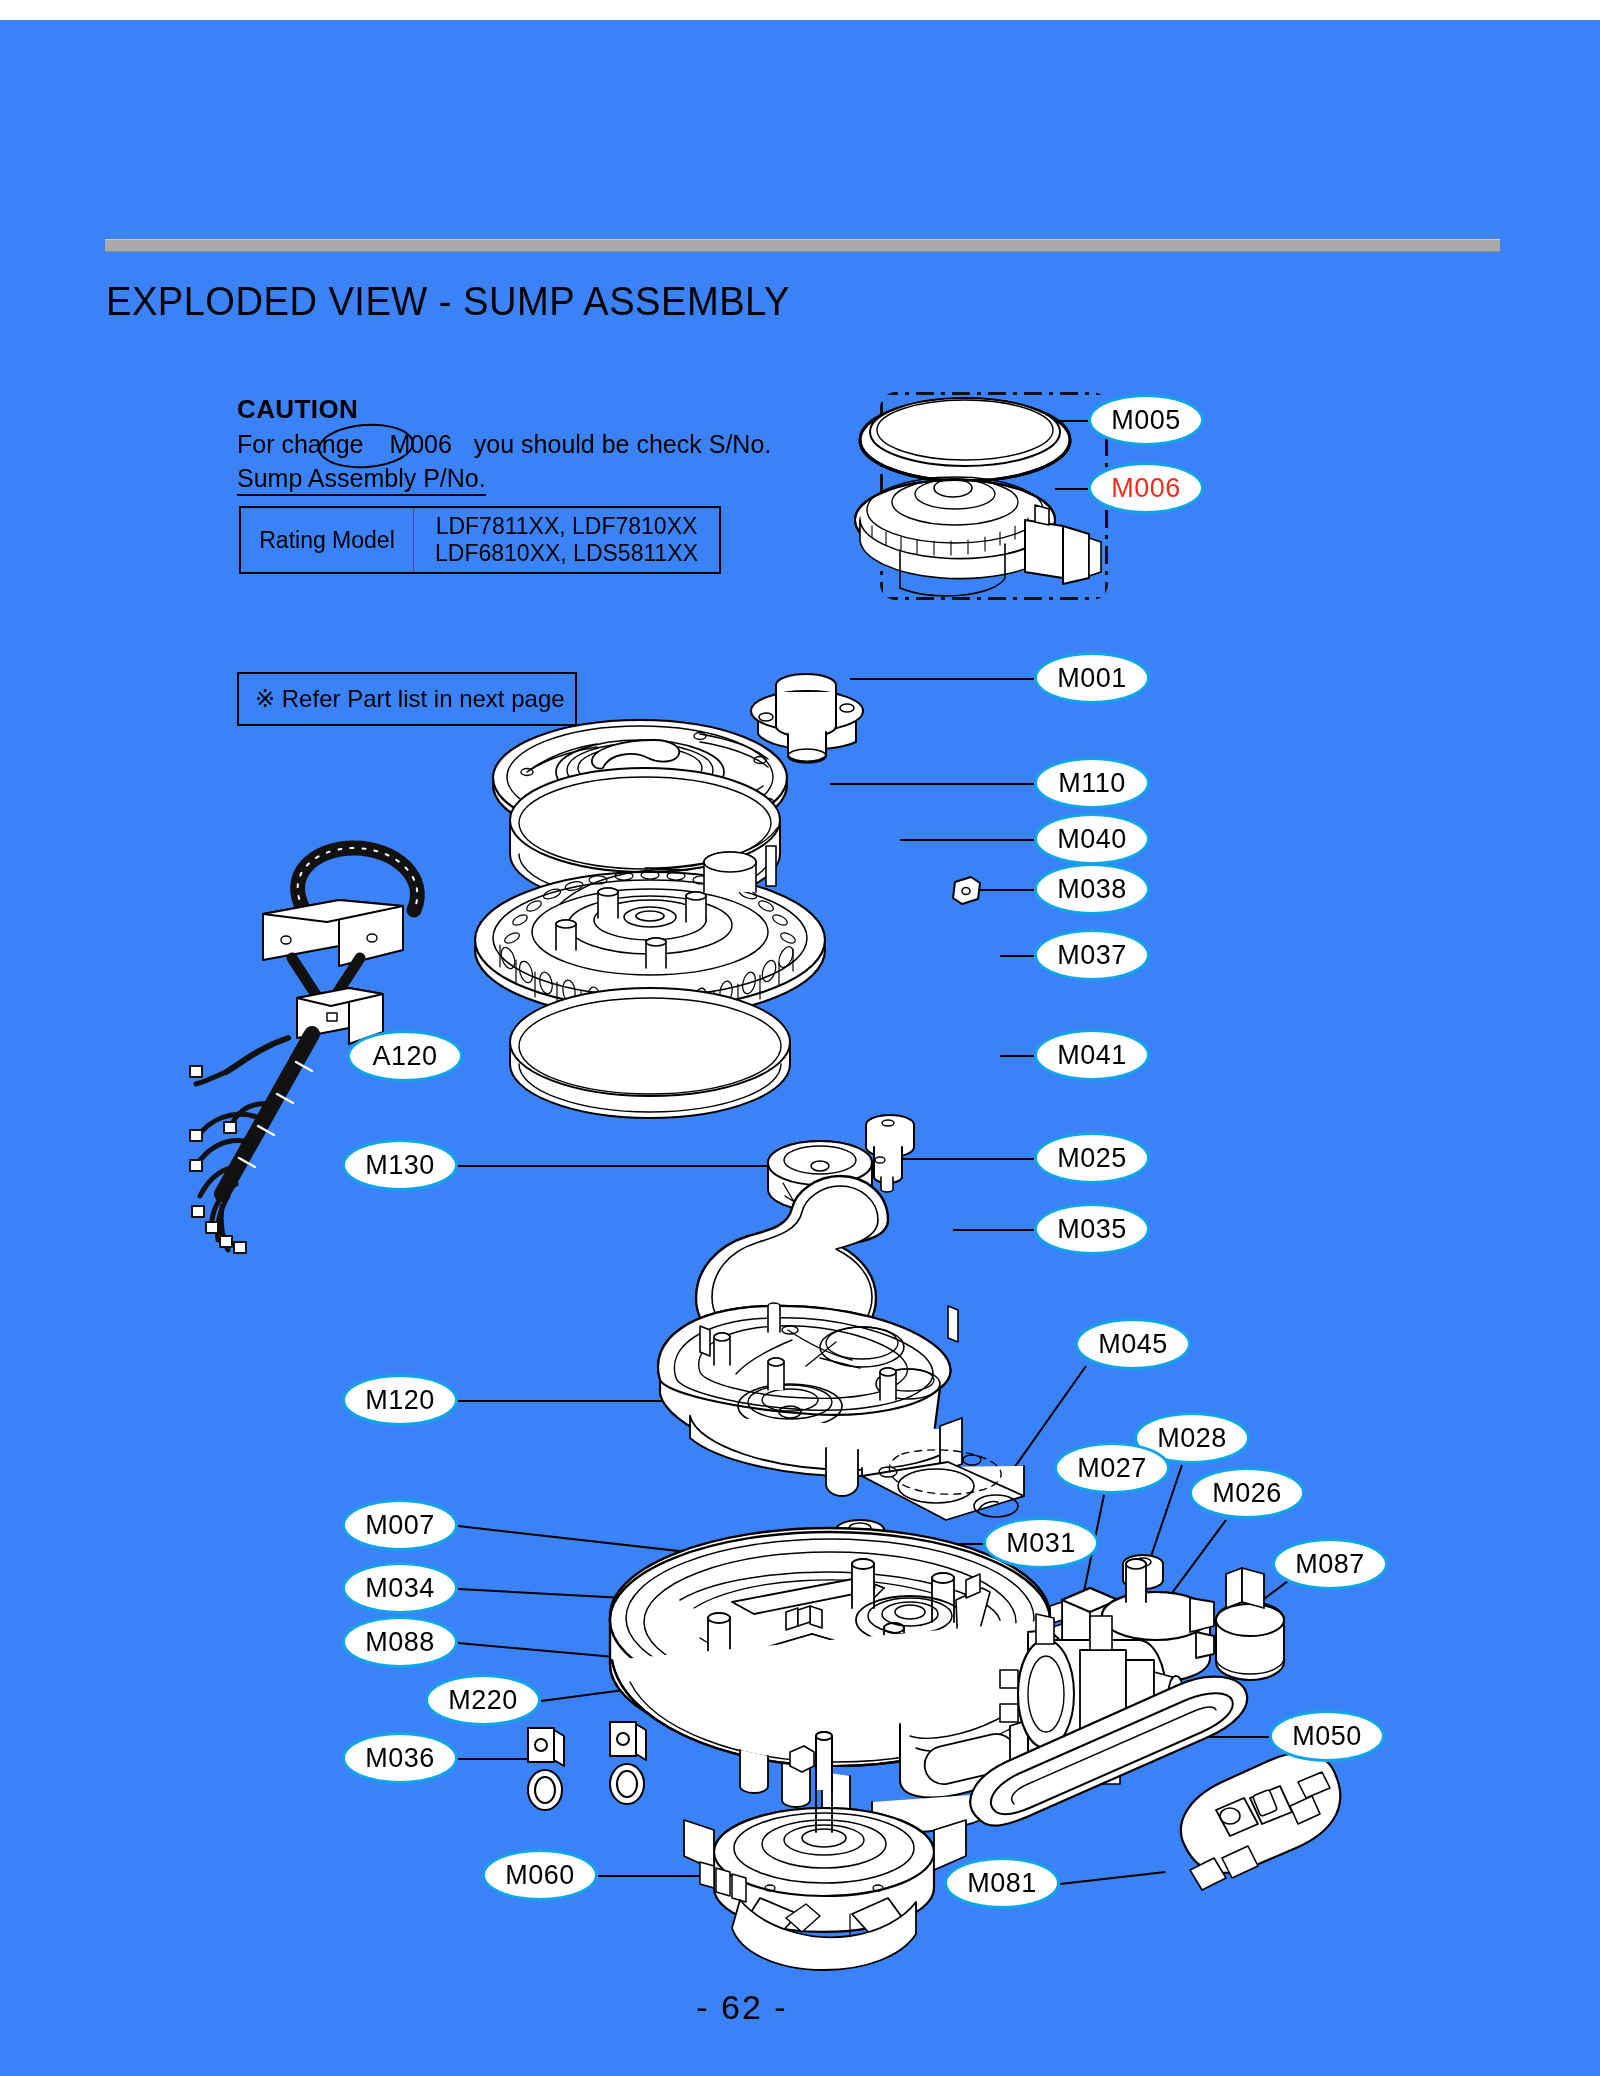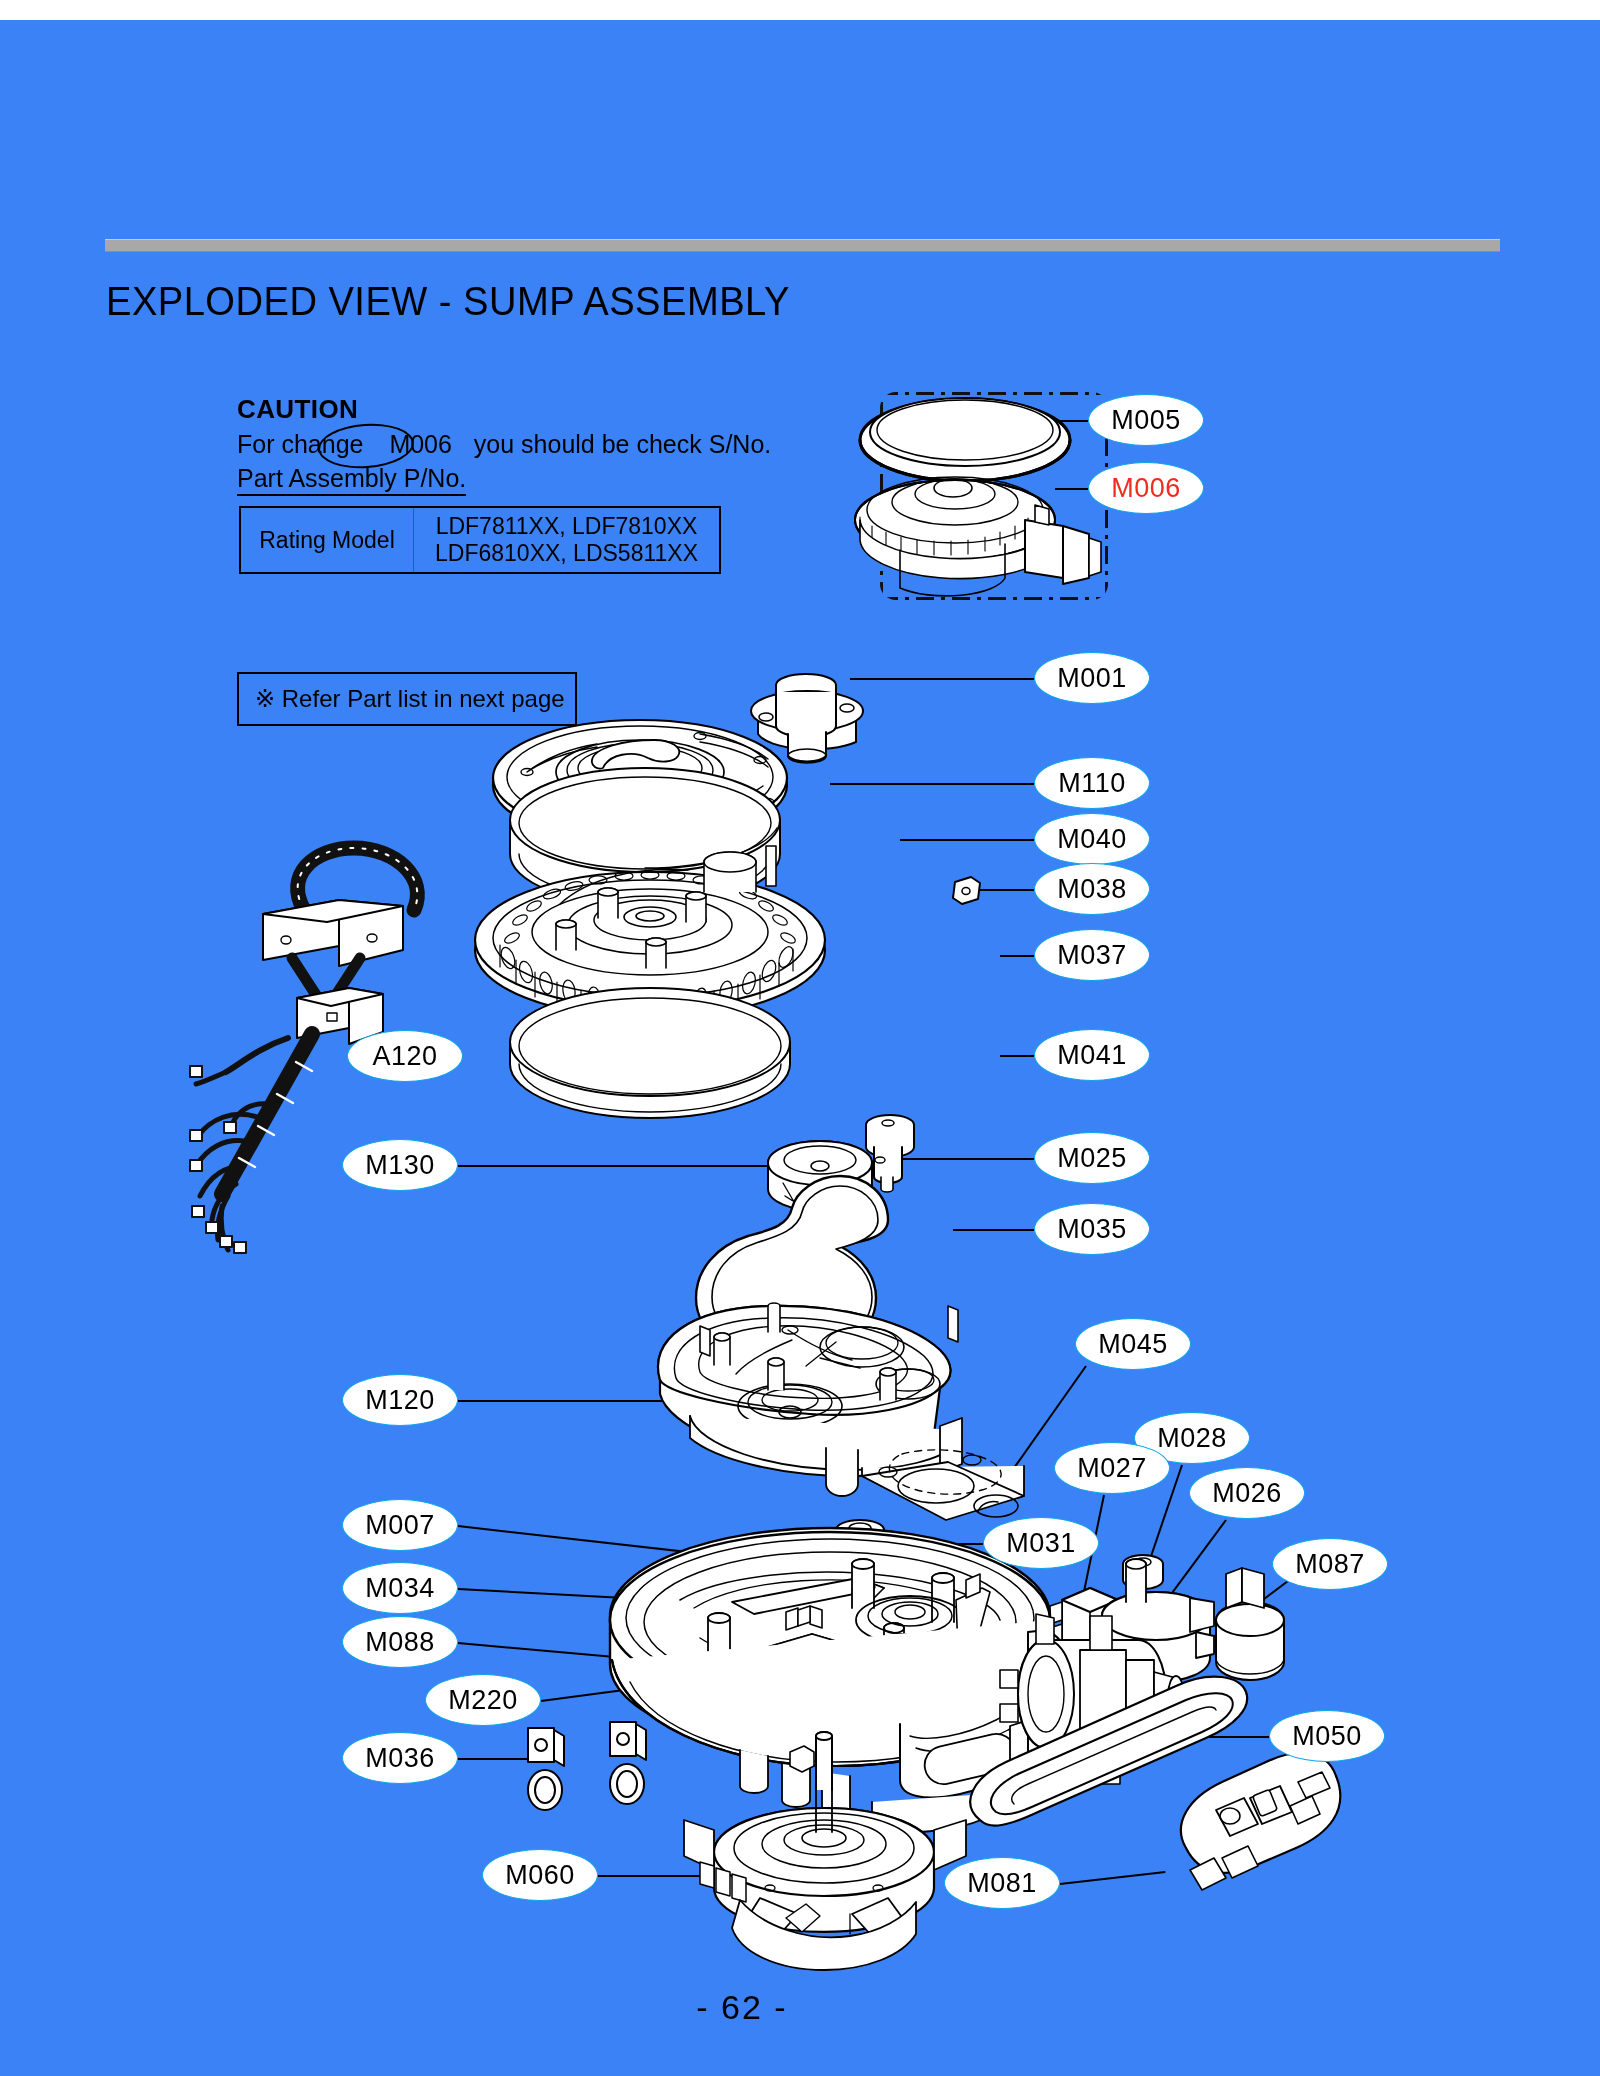--- a/index.html
+++ b/index.html
@@ -39,21 +39,21 @@
            background-image:
              repeating-linear-gradient(90deg,#111 0 18px,transparent 18px 25px,#111 25px 29px,transparent 29px 36px),
              repeating-linear-gradient(90deg,#111 0 18px,transparent 18px 25px,#111 25px 29px,transparent 29px 36px),
              repeating-linear-gradient(0deg,#111 0 18px,transparent 18px 25px,#111 25px 29px,transparent 29px 36px),
              repeating-linear-gradient(0deg,#111 0 18px,transparent 18px 25px,#111 25px 29px,transparent 29px 36px);
            background-size:100% 3px,100% 3px,3px 100%,3px 100%;
            background-position:0 0,0 100%,0 0,100% 0;
            background-repeat:no-repeat;border:none;}
 
   
-  .cal{position:absolute;border:1px solid #0ea5e9;border-radius:50%;
+  .cal{position:absolute;border:3px solid #0ea5e9;border-radius:50%;
        background:#fff;display:flex;align-items:center;justify-content:center;
        font-size:27px;letter-spacing:.5px;box-sizing:border-box;z-index:30;}
   .cal.w{width:116px;height:52px;}
   .cal.red{color:#ee2d20;}
 
   
   .lead{position:absolute;background:#000;height:2px;z-index:5;transform-origin:left center;}
 
   
   #art{position:absolute;left:0;top:0;width:1600px;height:2076px;z-index:10;pointer-events:none;}
@@ -70,21 +70,21 @@
 
   <div class="caution-head">CAUTION</div>
   <div class="caution-l1">
     <span>For change</span>
     <span style="display:inline-block;width:12px"></span>
     <span>M006</span>
     <span style="display:inline-block;width:8px"></span>
     <span>you should be check S/No.</span>
   </div>
   <div class="m006-ring"></div>
-  <div class="caution-l2">Part Assembly P/No.</div>
+  <div class="caution-l2">Sump Assembly P/No.</div>
 
   <table class="spec">
     <tbody>
     <tr>
       <td class="k">Rating Model</td>
       <td>
         <div class="two">LDF7811XX,  LDF7810XX</div>
         <div class="two">LDF6810XX,  LDS5811XX</div>
       </td>
     </tr>

